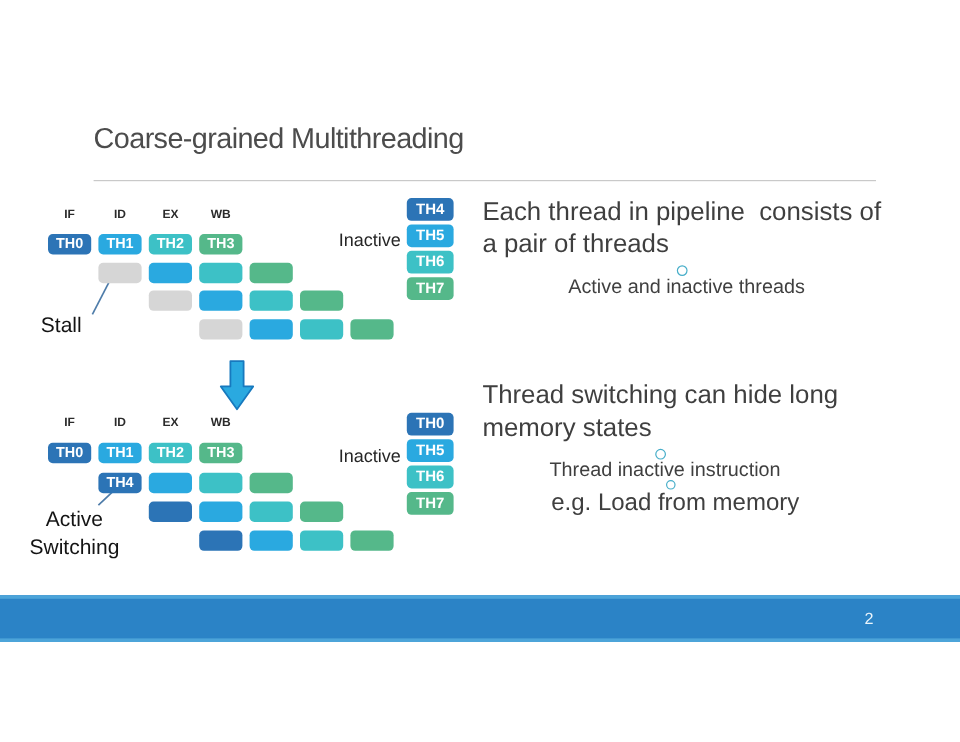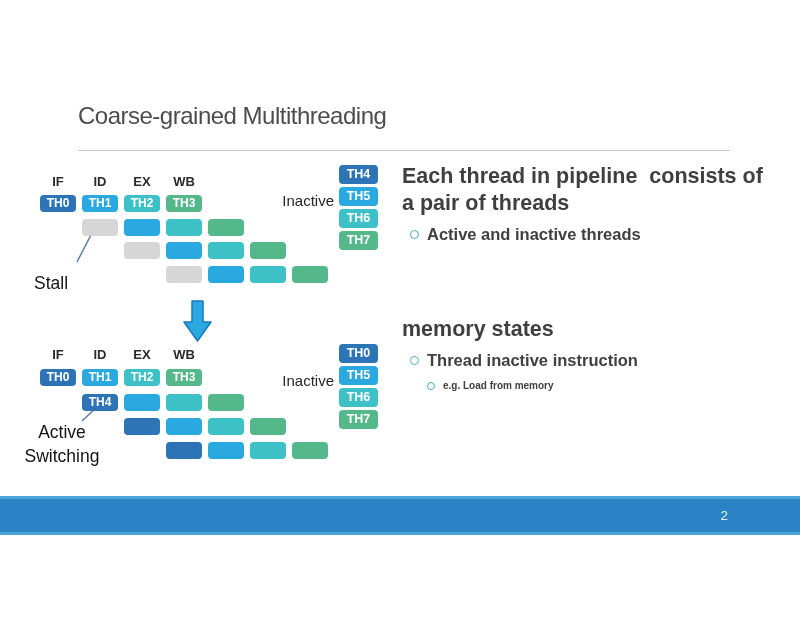--- a/index.html
+++ b/index.html
@@ -27,21 +27,21 @@
     left: 78px;
     top: 150px;
     width: 652px;
     height: 1px;
     background: #c9c9c9;
   }
   .stage-header {
     position: absolute;
     width: 36px;
     text-align: center;
-    font-size: 13px;
+    font-size: 10px;
     font-weight: 700;
     color: #2b2b2b;
   }
   .pblock {
     position: absolute;
     width: 36px;
     height: 17px;
     border-radius: 4px;
     color: #ffffff;
     font-size: 12px;
@@ -67,48 +67,49 @@
     color: #262626;
   }
   .annot {
     position: absolute;
     font-size: 17.5px;
     color: #141414;
   }
   .annot.center { text-align: center; line-height: 24px; }
   .ptr { position: absolute; overflow: visible; }
   .arrow-svg { position: absolute; left: 182px; top: 299px; }
-  .section { position: absolute; left: 402px; font-weight: bold; }
+  .section { position: absolute; left: 402px; }
   .heading div {
     font-size: 21.5px;
     line-height: 27px;
     color: #3f3f3f;
     white-space: pre;
   }
   .bullets { margin-top: 4px; }
   .bullet-row {
     display: flex;
     align-items: center;
     height: 26px;
     font-size: 16.5px;
     color: #3f3f3f;
     padding-left: 8px;
     white-space: pre;
+    flex-direction: column;
   }
   .bullet-row .marker {
     width: 7px;
     height: 7px;
     border: 1.6px solid #47aec9;
     border-radius: 50%;
     margin-right: 8px;
     flex: 0 0 auto;
   }
   .bullet-row.sub {
     height: 25px;
-    font-size: 10px;
+    font-size: 20px;
     padding-left: 25px;
   }
   .bullet-row.sub .marker {
     width: 6px;
     height: 6px;
     border-width: 1.4px;
   }
   .footer-bar {
     position: absolute;
     left: 0;
@@ -130,21 +131,21 @@
   }
 </style>
 </head>
 <body>
 
 <div class="slide" id="slide">
 
   <div class="title">Coarse-grained Multithreading</div>
   <div class="title-underline"></div>
 
-  <div class="annot" style="left:34px; top:273px;">Stall</div>
+  <div class="annot" style="left:34px; top:261px;">Stall</div>
   <svg class="ptr" style="left:74px; top:228px;" width="24" height="36">
     <line x1="3" y1="34" x2="19" y2="3" stroke="#4e7ca9" stroke-width="1.4"></line>
   </svg>
 
   <svg class="arrow-svg" width="34" height="44">
     <polygon points="10,2 21,2 21,23 29,23 15.5,42 2,23 10,23" fill="#2aa9e0" stroke="#1779be" stroke-width="1.5" stroke-linejoin="round"></polygon>
   </svg>
 
   <div class="annot center" style="left:19px; top:420px; width:86px;">
     <div>Active</div>
@@ -159,20 +160,21 @@
       <div>Each thread in pipeline  consists of</div>
       <div>a pair of threads</div>
     </div>
     <div class="bullets" id="bullets-0">
         <div class="bullet-row"><span class="marker"></span><span>Active and inactive threads</span></div>
       </div>
   </div>
 
   <div class="section" style="top:316px;">
     <div class="heading">
+      <div>Thread switching can hide long</div>
       <div>memory states</div>
     </div>
     <div class="bullets" id="bullets-1">
         <div class="bullet-row"><span class="marker"></span><span>Thread inactive instruction</span></div>
         <div class="bullet-row sub"><span class="marker"></span><span>e.g. Load from memory</span></div>
       </div>
   </div>
 
   <div class="footer-bar">
     <span class="pagenum">2</span>

